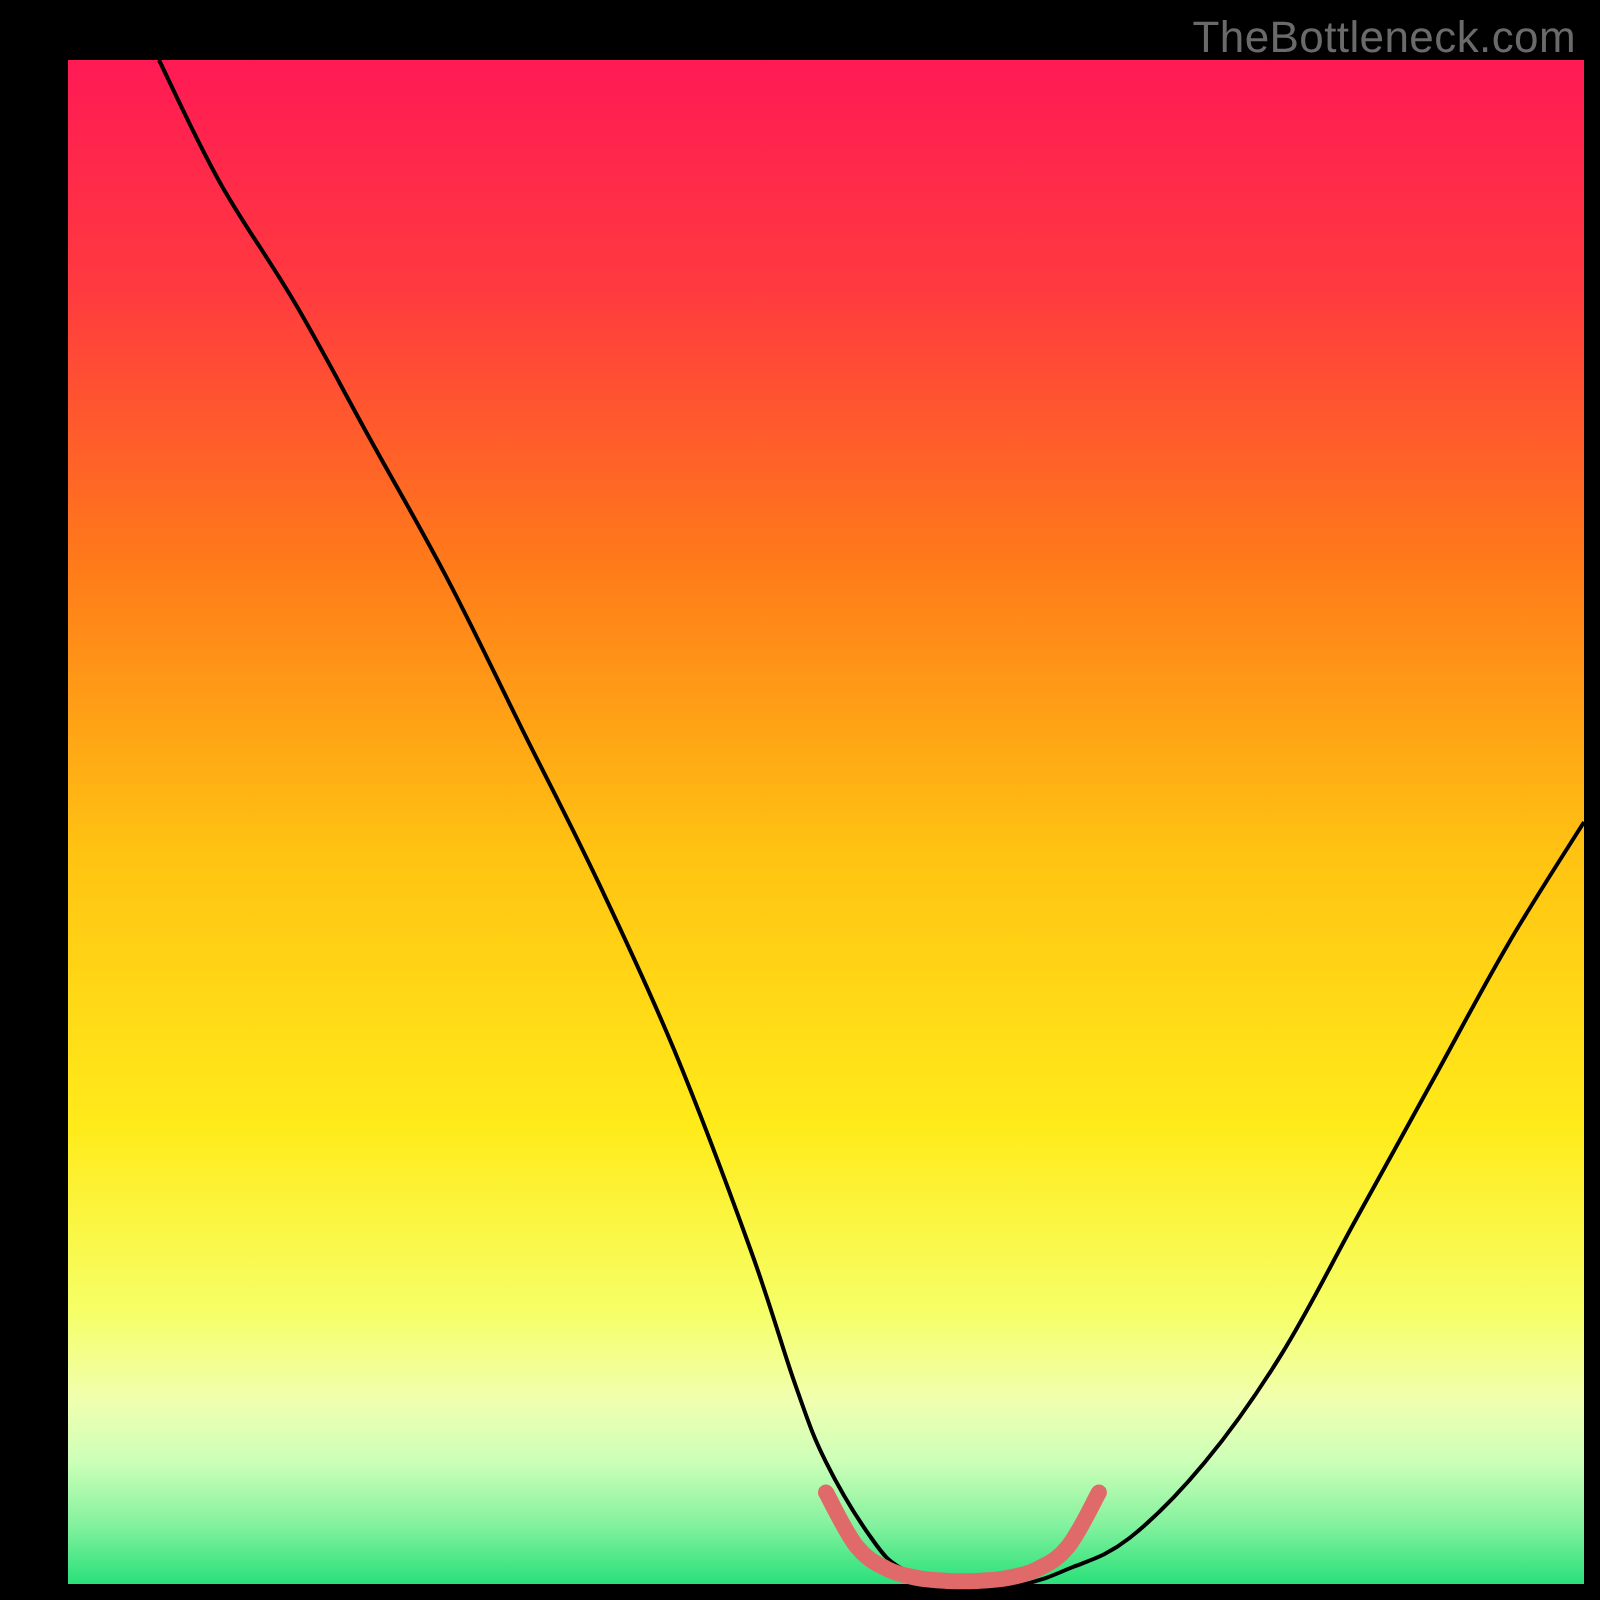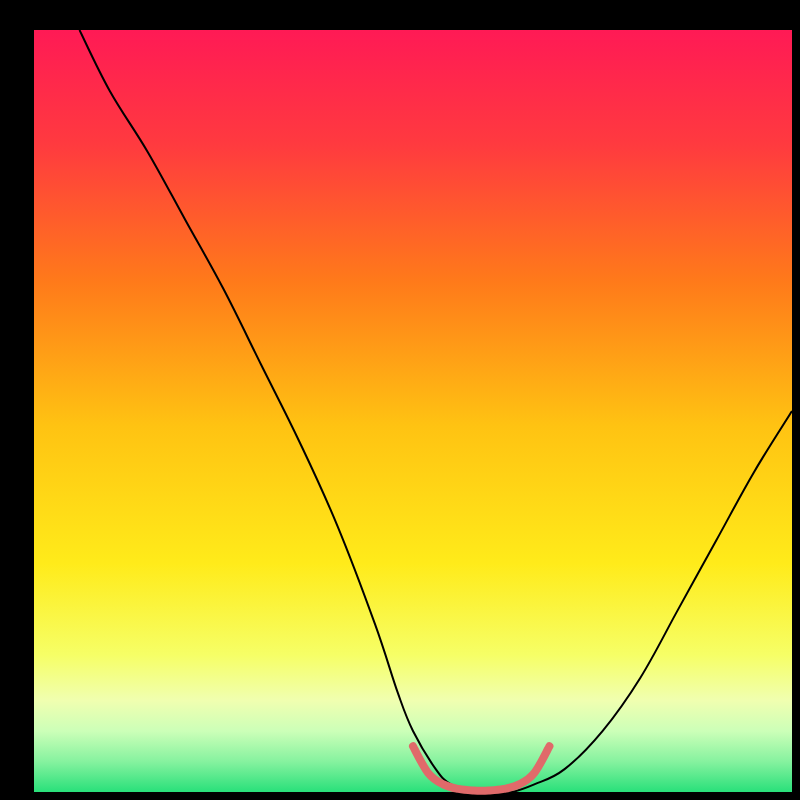--- a/index.html
+++ b/index.html
@@ -30,20 +30,21 @@
   svg {
     position: absolute;
     top: 0;
     left: 0;
   }
 </style>
 </head>
 <body>
 
 <div class="frame">
+  <div class="watermark">TheBottleneck.com</div>
 
   <svg id="chart-svg" width="800" height="800" viewBox="0 0 800 800">
     <defs>
       <linearGradient id="bg-grad" x1="0" y1="0" x2="0" y2="1">
           <stop offset="0%" stop-color="#ff1a55"></stop>
           <stop offset="15%" stop-color="#ff3a3f"></stop>
           <stop offset="33%" stop-color="#ff7a1a"></stop>
           <stop offset="52%" stop-color="#ffc312"></stop>
           <stop offset="70%" stop-color="#ffeb1a"></stop>
           <stop offset="82%" stop-color="#f6ff66"></stop>

